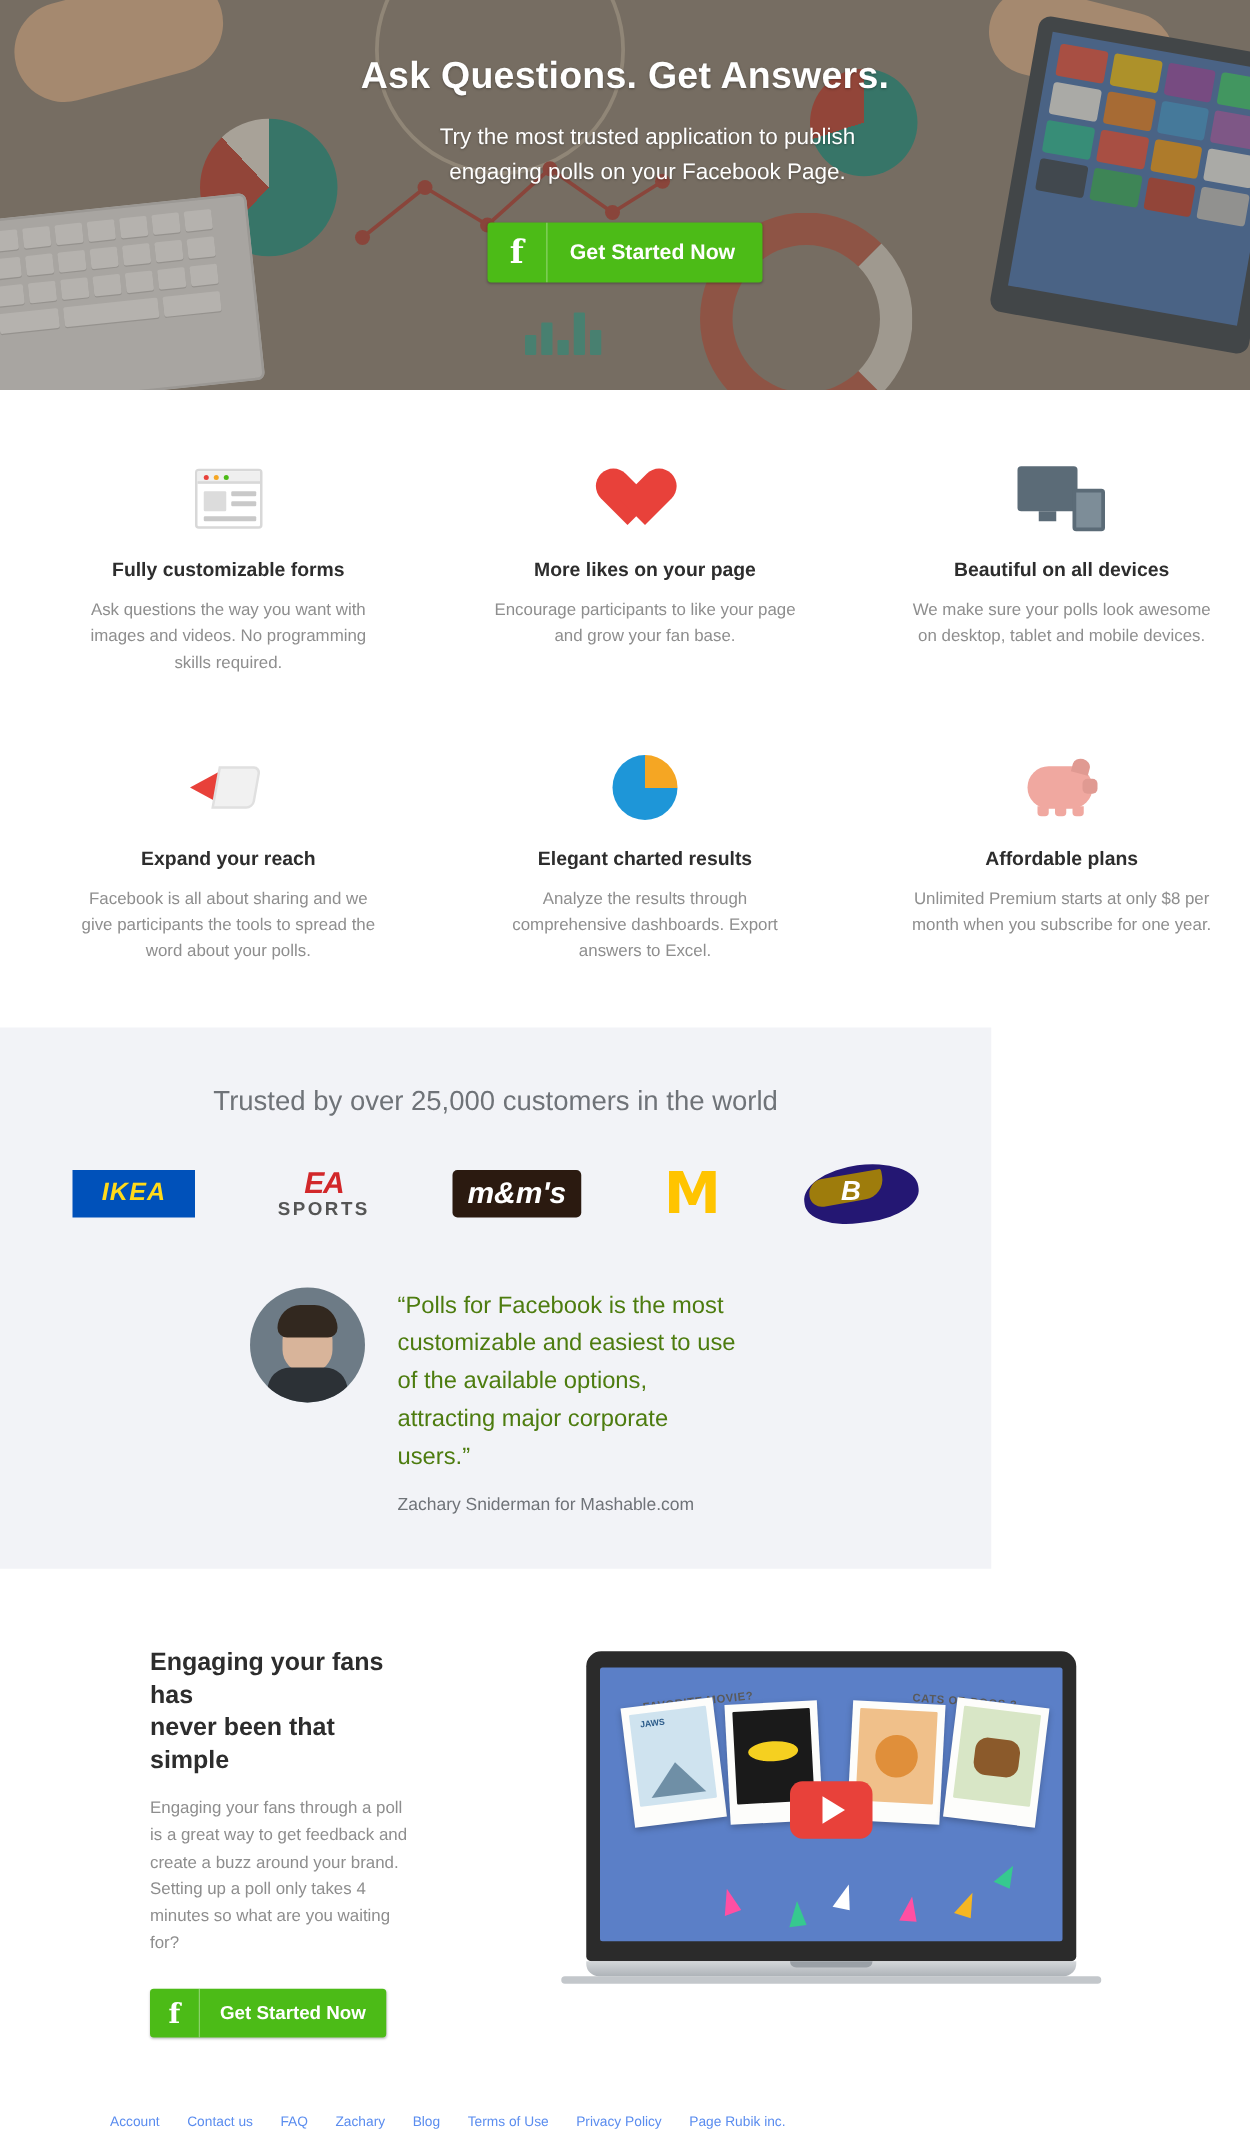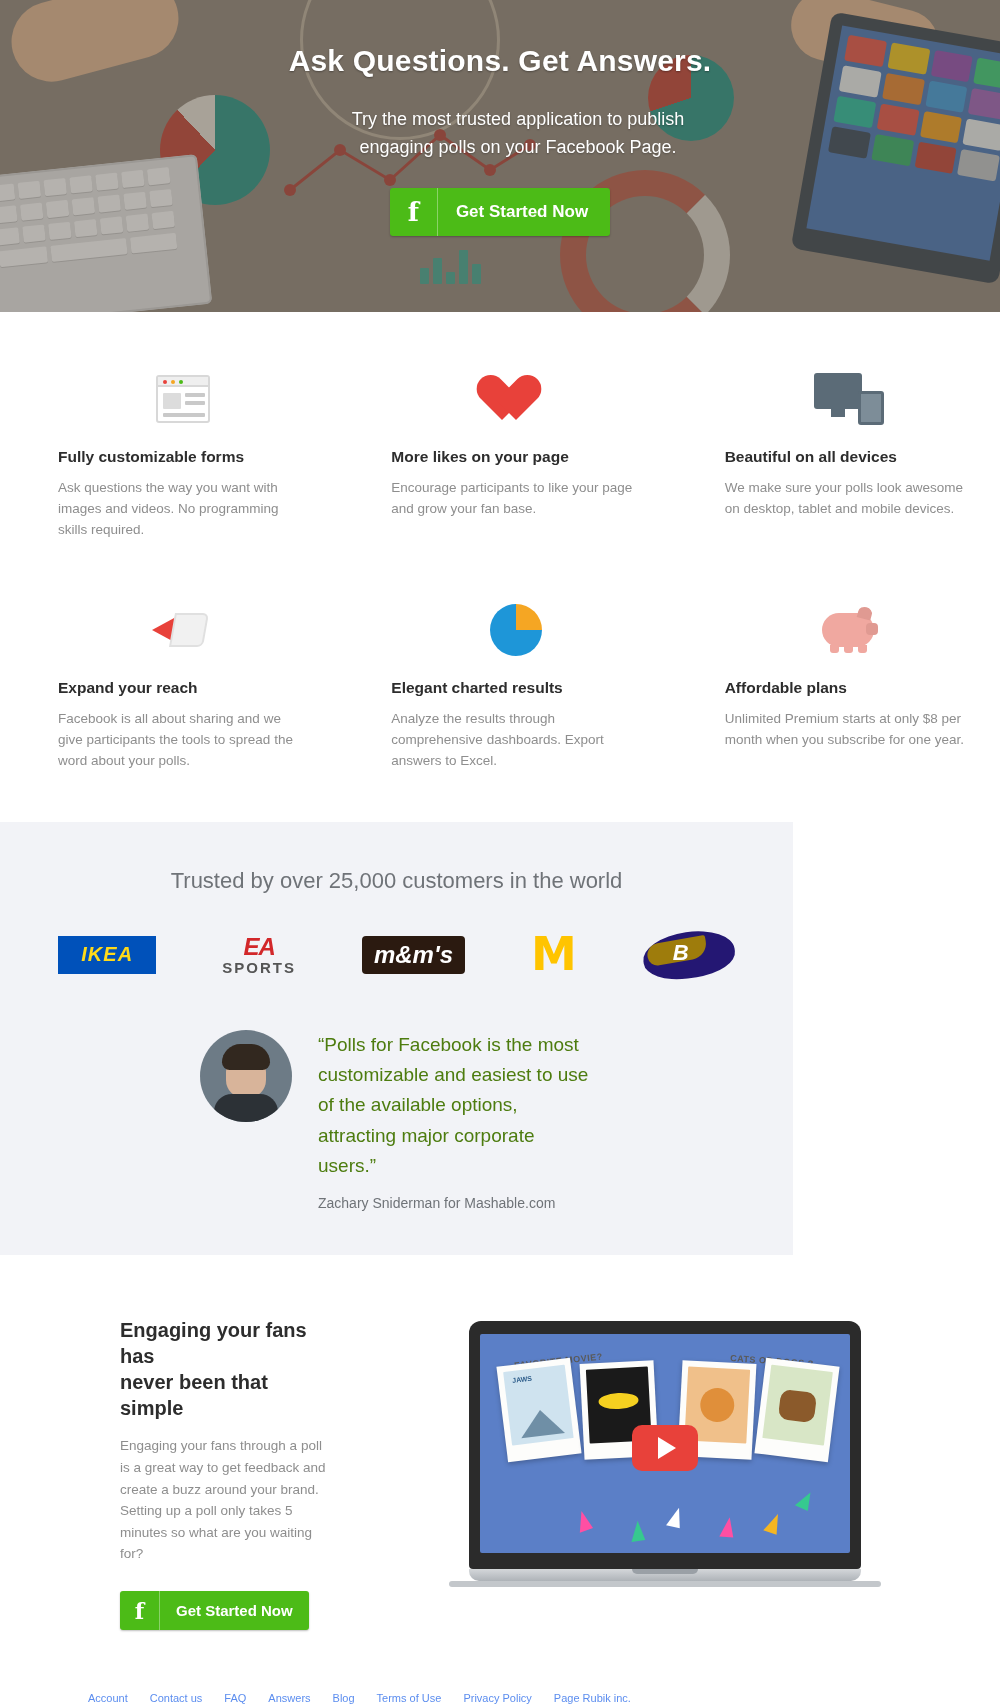--- a/index.html
+++ b/index.html
@@ -31,21 +31,21 @@
     padding-top: 44px;
   }
   .hero-title {
     font-size: 30px;
     font-weight: bold;
     color: #ffffff;
     letter-spacing: 0.2px;
     text-shadow: 0 1px 2px rgba(0,0,0,.35);
   }
   .hero-sub {
-    margin-top: 28px;
+    margin-top: 18px;
     font-size: 18px;
     line-height: 1.55;
     color: #ffffff;
     text-shadow: 0 1px 2px rgba(0,0,0,.3);
     padding-left: 36px;
   }
   .cta {
     display: inline-flex;
     align-items: stretch;
     margin-top: 26px;
@@ -129,21 +129,21 @@
     left: 280px; top: 120px; width: 260px; height: 90px;
   }
 
   
   .features {
     width: 1000px;
     padding: 44px 0 50px;
     background: #ffffff;
   }
   .frow { display: flex; }
-  .fcell { width: 333px; text-align: left; padding: 0 26px; margin-left: 32px; }
+  .fcell { width: 333px; text-align: center; padding: 0 26px; margin-left: 32px; }
   .ficon { height: 86px; display: flex; align-items: center; justify-content: center; }
   .ftitle { font-size: 15.5px; font-weight: bold; color: #2d2d2d; margin-top: 6px; }
   .fdesc { font-size: 13.5px; line-height: 1.55; color: #8e8e8e; margin-top: 12px; }
   .frow + .frow { margin-top: 46px; }
 
   
   .ic-browser { width: 54px; height: 48px; background: #fff; border: 2px solid #d8d8d8; border-radius: 3px; position: relative; }
   .ic-browser .bar { position: absolute; top: 0; left: 0; right: 0; height: 10px; background: #efefef; border-bottom: 2px solid #d8d8d8; }
   .ic-browser .bar i { position: absolute; top: 3px; width: 4px; height: 4px; border-radius: 50%; }
   .ic-browser .ln { position: absolute; left: 5px; height: 4px; background: #c9c9c9; border-radius: 1px; }
@@ -458,21 +458,21 @@
     </div>
   </div>
 </section>
 
 <section class="engage">
   <div class="engage-left">
     <h3 class="engage-title">
       <span>Engaging your fans has</span><br>
       <span>never been that simple</span>
     </h3>
-    <p class="engage-desc">Engaging your fans through a poll is a great way to get feedback and create a buzz around your brand. Setting up a poll only takes 5 minutes so what are you waiting for?</p>
+    <p class="engage-desc">Engaging your fans through a poll is a great way to get feedback and create a buzz around your brand. Setting up a poll only takes 4 minutes so what are you waiting for?</p>
     <div class="cta cta-sm">
       <div class="cta-icon">f</div>
       <div class="cta-label">Get Started Now</div>
     </div>
   </div>
 
   <div class="engage-right">
     <div class="laptop">
       <div class="laptop-screen">
         <div class="laptop-inner">
@@ -517,20 +517,20 @@
       <div class="laptop-foot"></div>
     </div>
   </div>
 </section>
 
 <footer class="footer">
   <nav class="footer-links">
     <a>Account</a>
     <a>Contact us</a>
     <a>FAQ</a>
-    <a>Answers</a>
+    <a>Zachary</a>
     <a>Blog</a>
     <a>Terms of Use</a>
     <a>Privacy Policy</a>
     <a>Page Rubik inc.</a>
   </nav>
   <div class="footer-bar"></div>
 </footer>
 
 </body></html>

